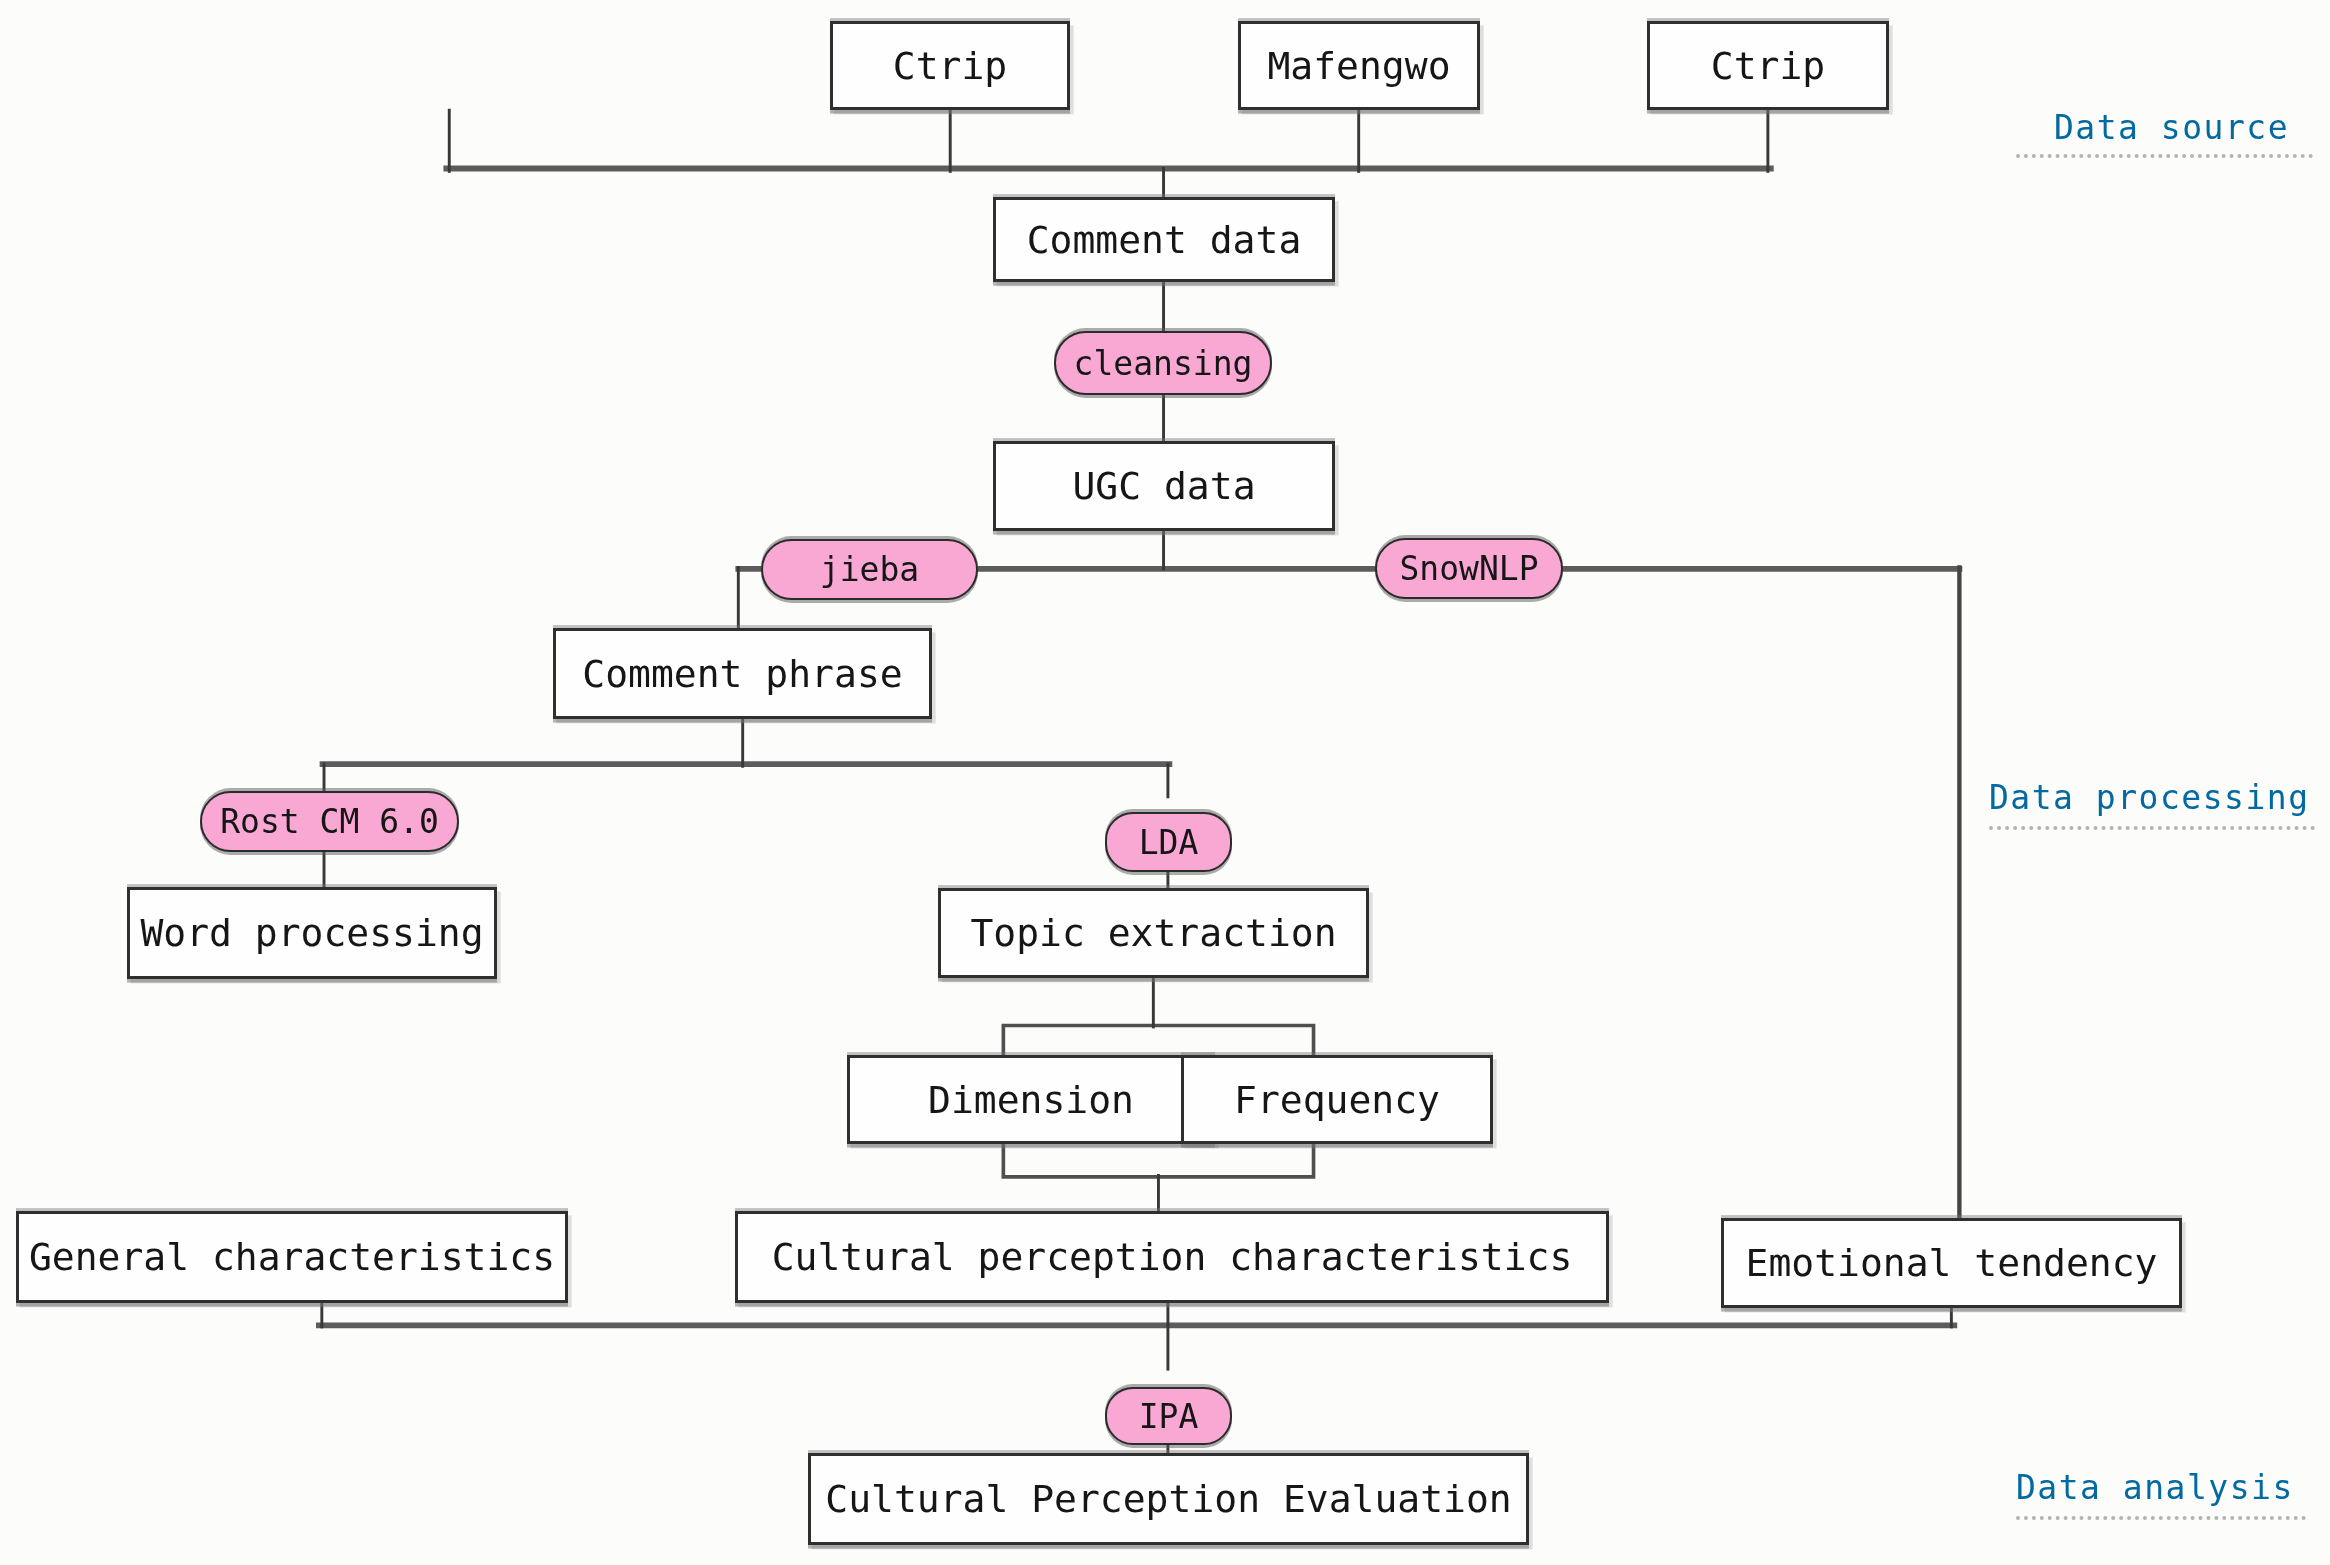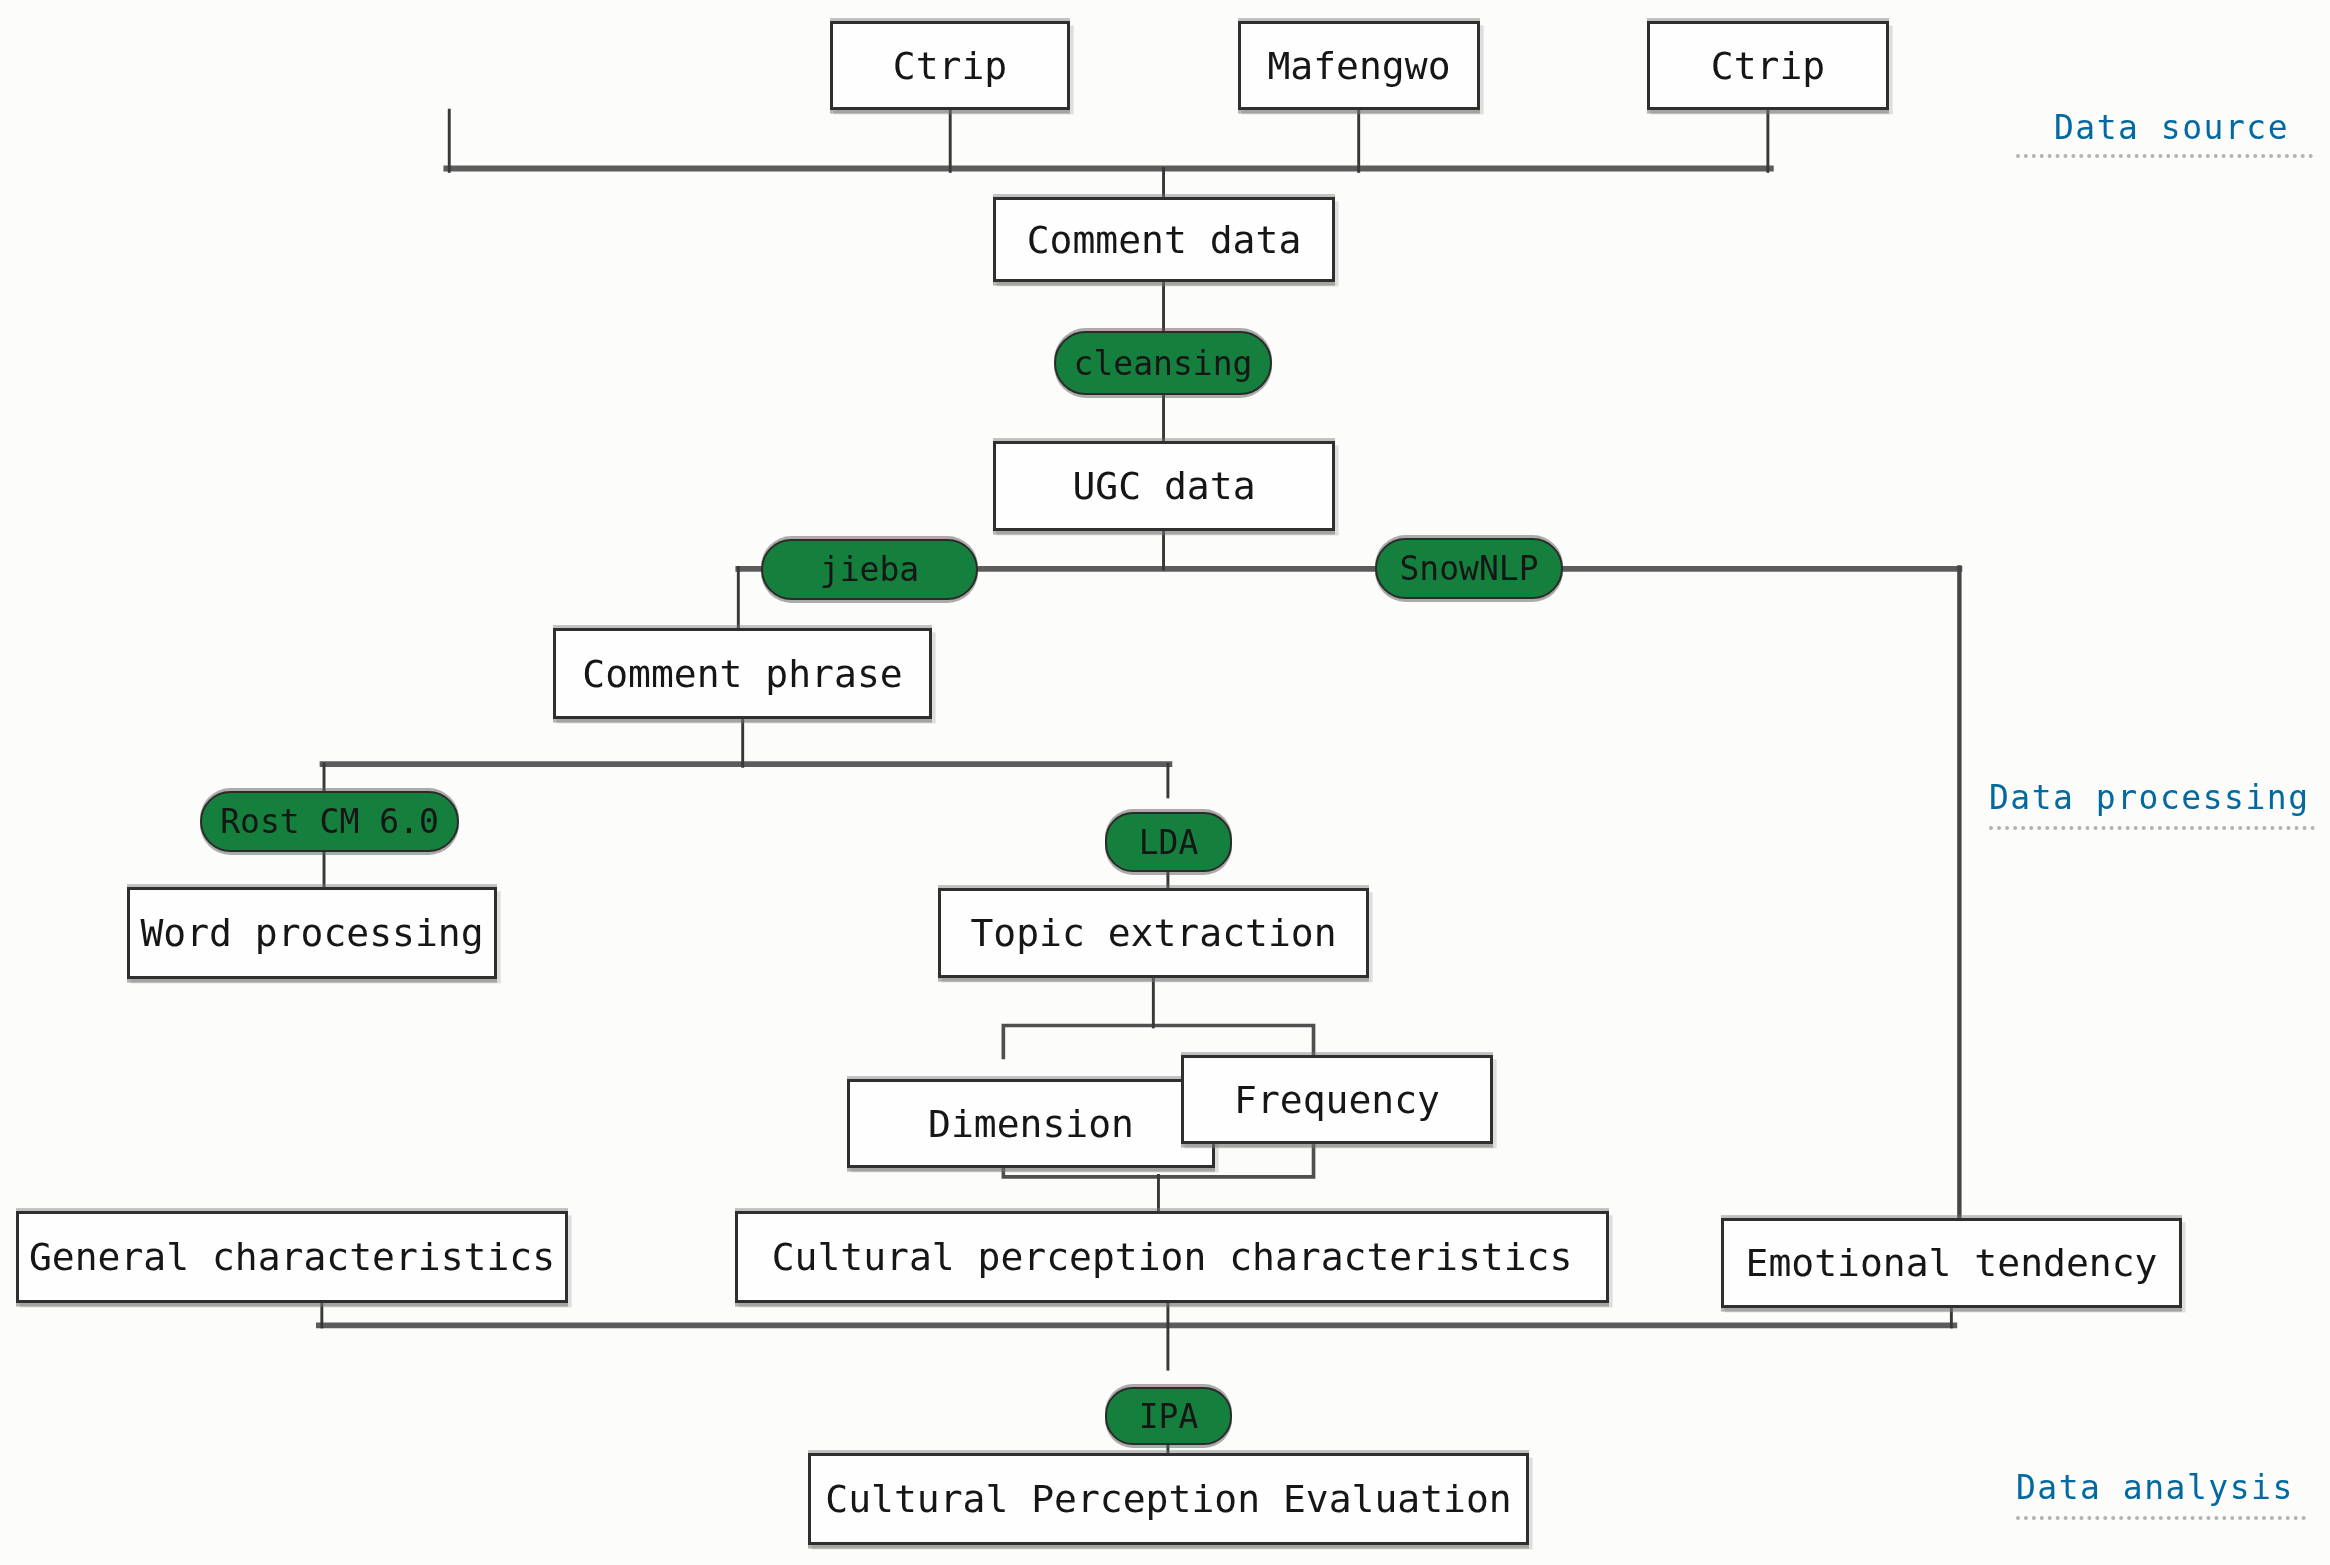--- a/index.html
+++ b/index.html
@@ -27,21 +27,21 @@
     justify-content:center;
     font-size:38px;
     letter-spacing:0px;
     color:#161616;
     white-space:nowrap;
     z-index:2;
   }
   .pill{
     position:absolute;
     box-sizing:border-box;
-    background:#15803d;
+    background:#f9a8d4;
     border:2.9px solid #2b2b2b;
     border-radius:41px;
     box-shadow:0 -2.9px 0 rgba(90,90,90,.5), 0 2.9px 0 rgba(90,90,90,.5);
     display:flex;
     align-items:center;
     justify-content:center;
     font-size:33px;
     color:#161616;
     white-space:nowrap;
     z-index:3;
@@ -117,21 +117,21 @@
   <div class="pill" style="left:1375px;top:538px;width:188px;height:61px">SnowNLP</div>
 
   <div class="box" style="left:553px;top:628px;width:379px;height:91px">Comment phrase</div>
 
   <div class="pill" style="left:200px;top:791px;width:259px;height:61px">Rost CM 6.0</div>
   <div class="pill small" style="left:1105px;top:792px;width:127px;height:60px">LDA</div>
 
   <div class="box" style="left:127px;top:887px;width:370px;height:92px">Word processing</div>
   <div class="box" style="left:938px;top:888px;width:431px;height:90px">Topic extraction</div>
 
-  <div class="box" style="left:847px;top:1079px;width:368px;height:89px">Dimension</div>
+  <div class="box" style="left:847px;top:1055px;width:368px;height:89px">Dimension</div>
   <div class="box" style="left:1181px;top:1055px;width:312px;height:89px">Frequency</div>
 
   <div class="box" style="left:16px;top:1211px;width:552px;height:92px">General characteristics</div>
   <div class="box" style="left:735px;top:1211px;width:874px;height:92px">Cultural perception characteristics</div>
   <div class="box" style="left:1721px;top:1218px;width:461px;height:90px">Emotional tendency</div>
 
   <div class="pill small" style="left:1105px;top:1367px;width:127px;height:58px">IPA</div>
   <div class="box" style="left:808px;top:1453px;width:721px;height:92px">Cultural Perception Evaluation</div>
 
   <div class="stage-label" style="left:2054px;top:108px">Data source</div>

